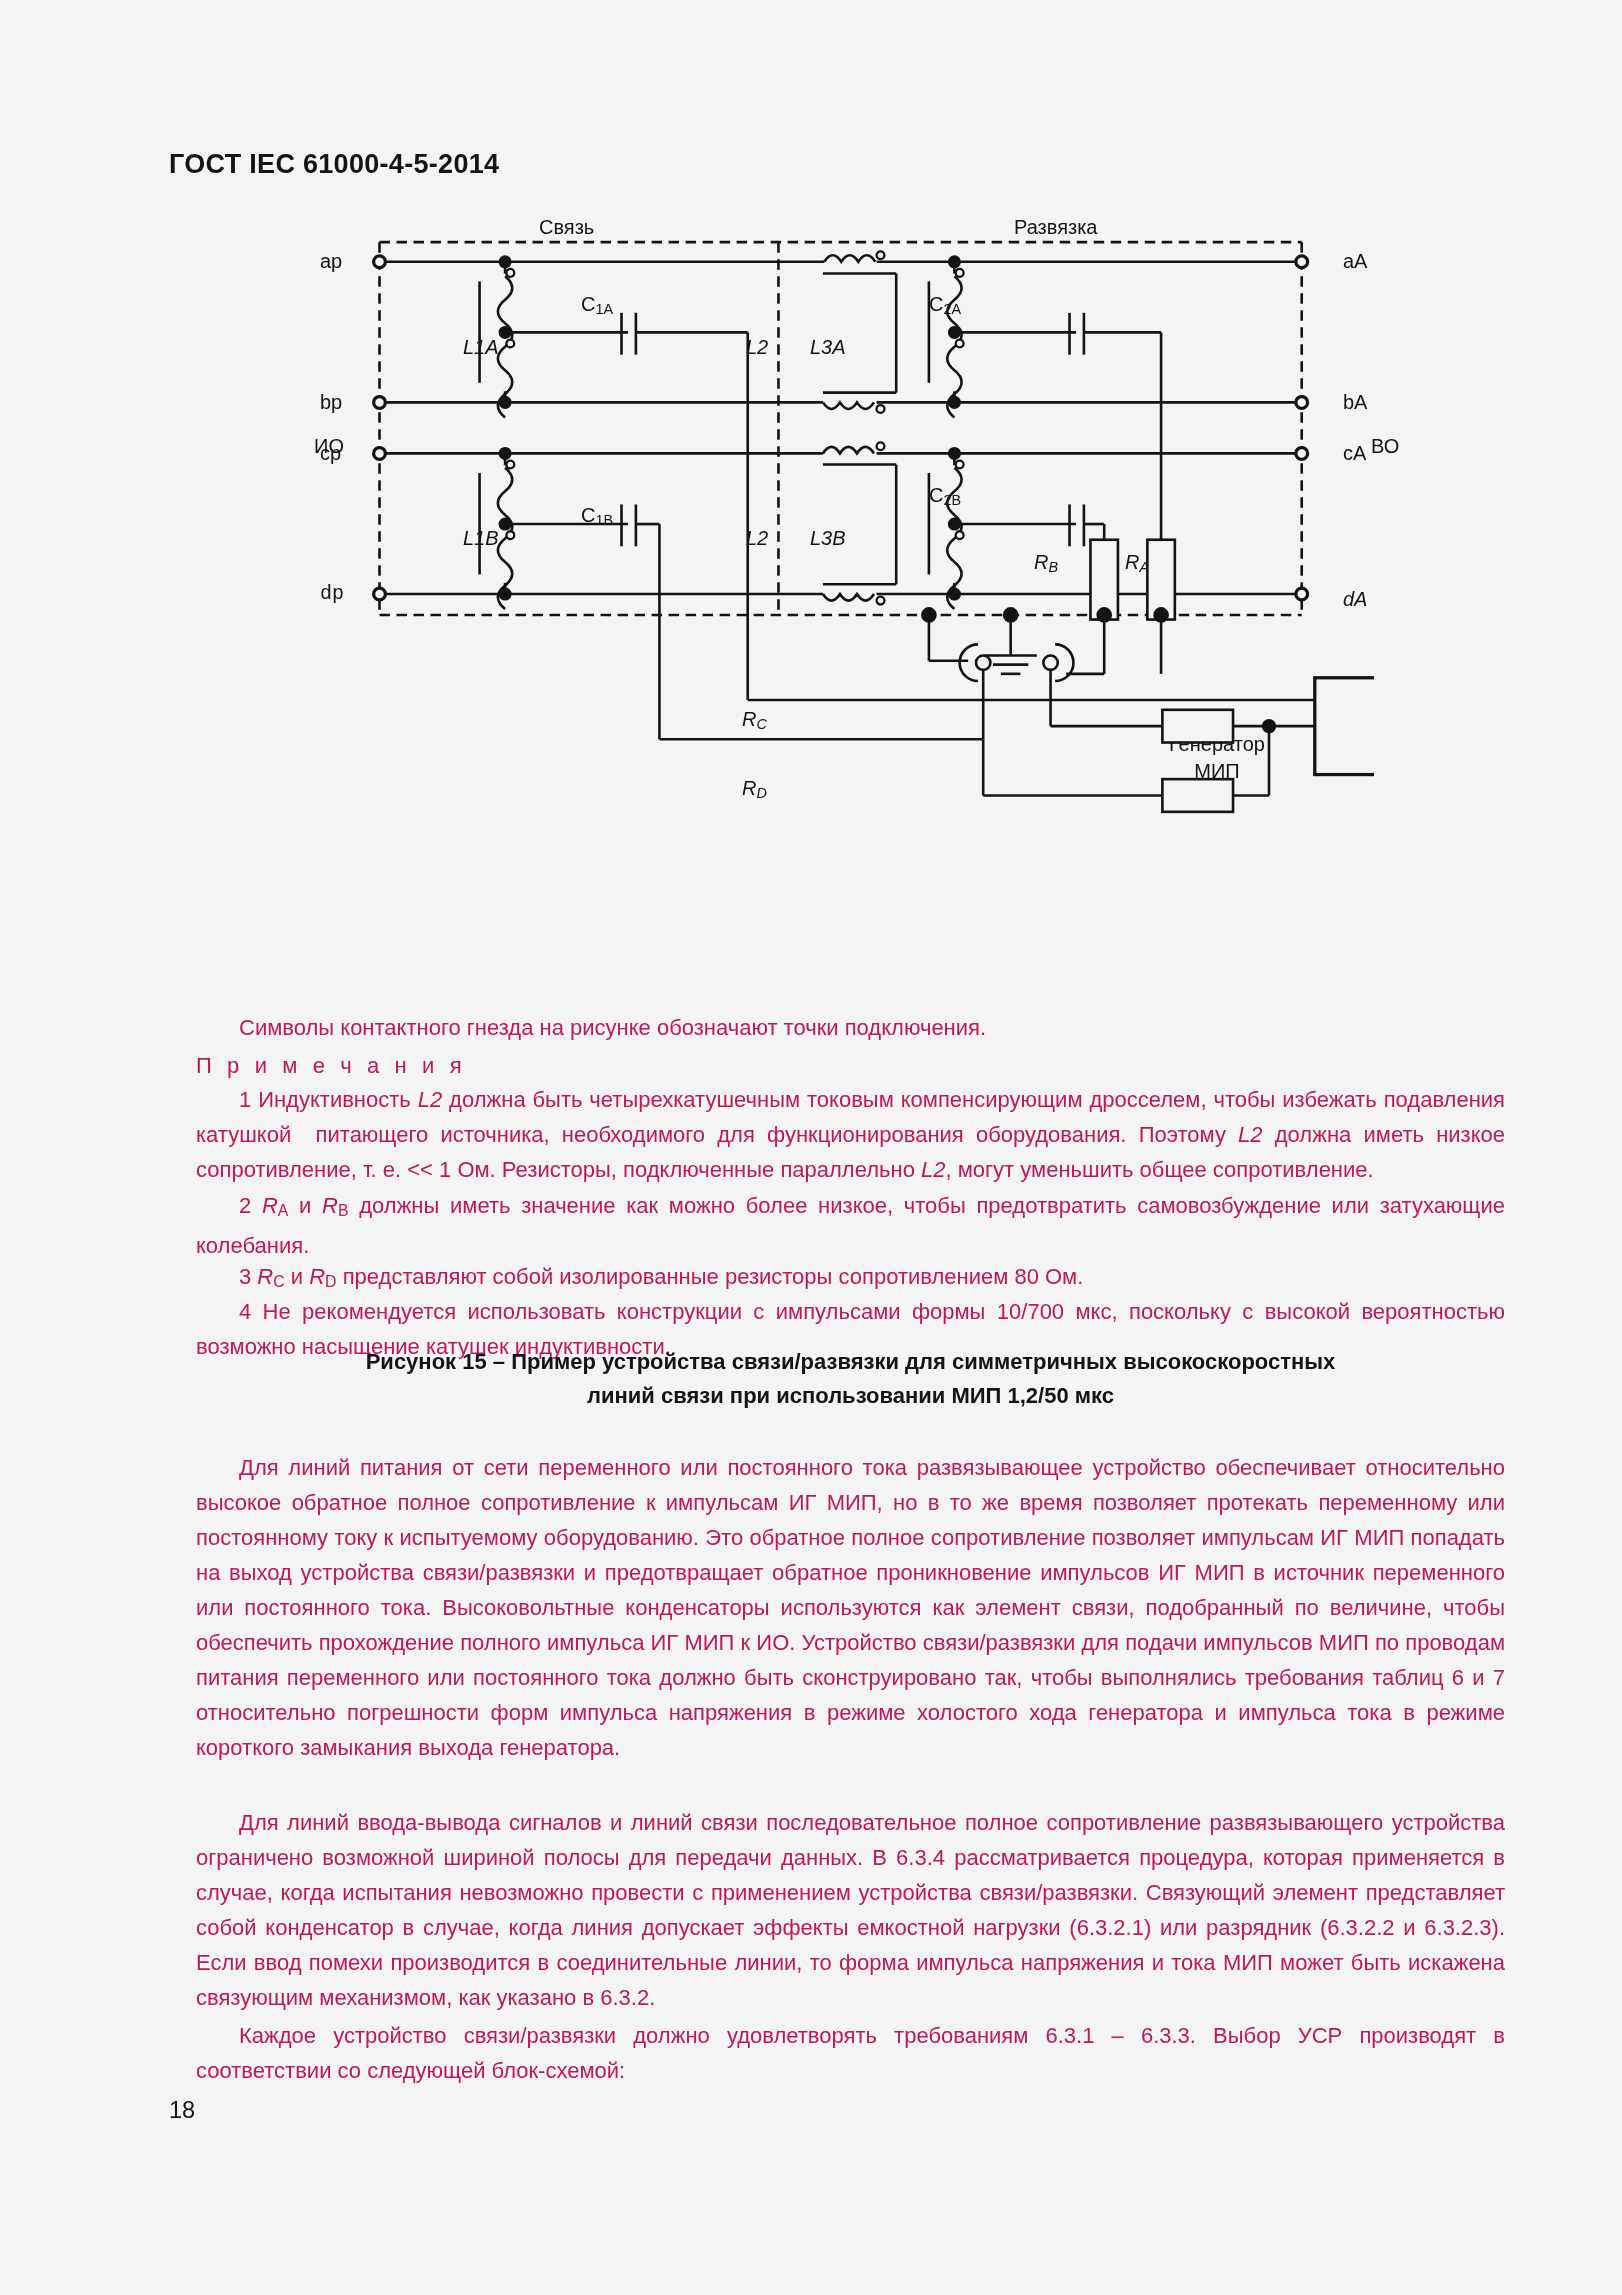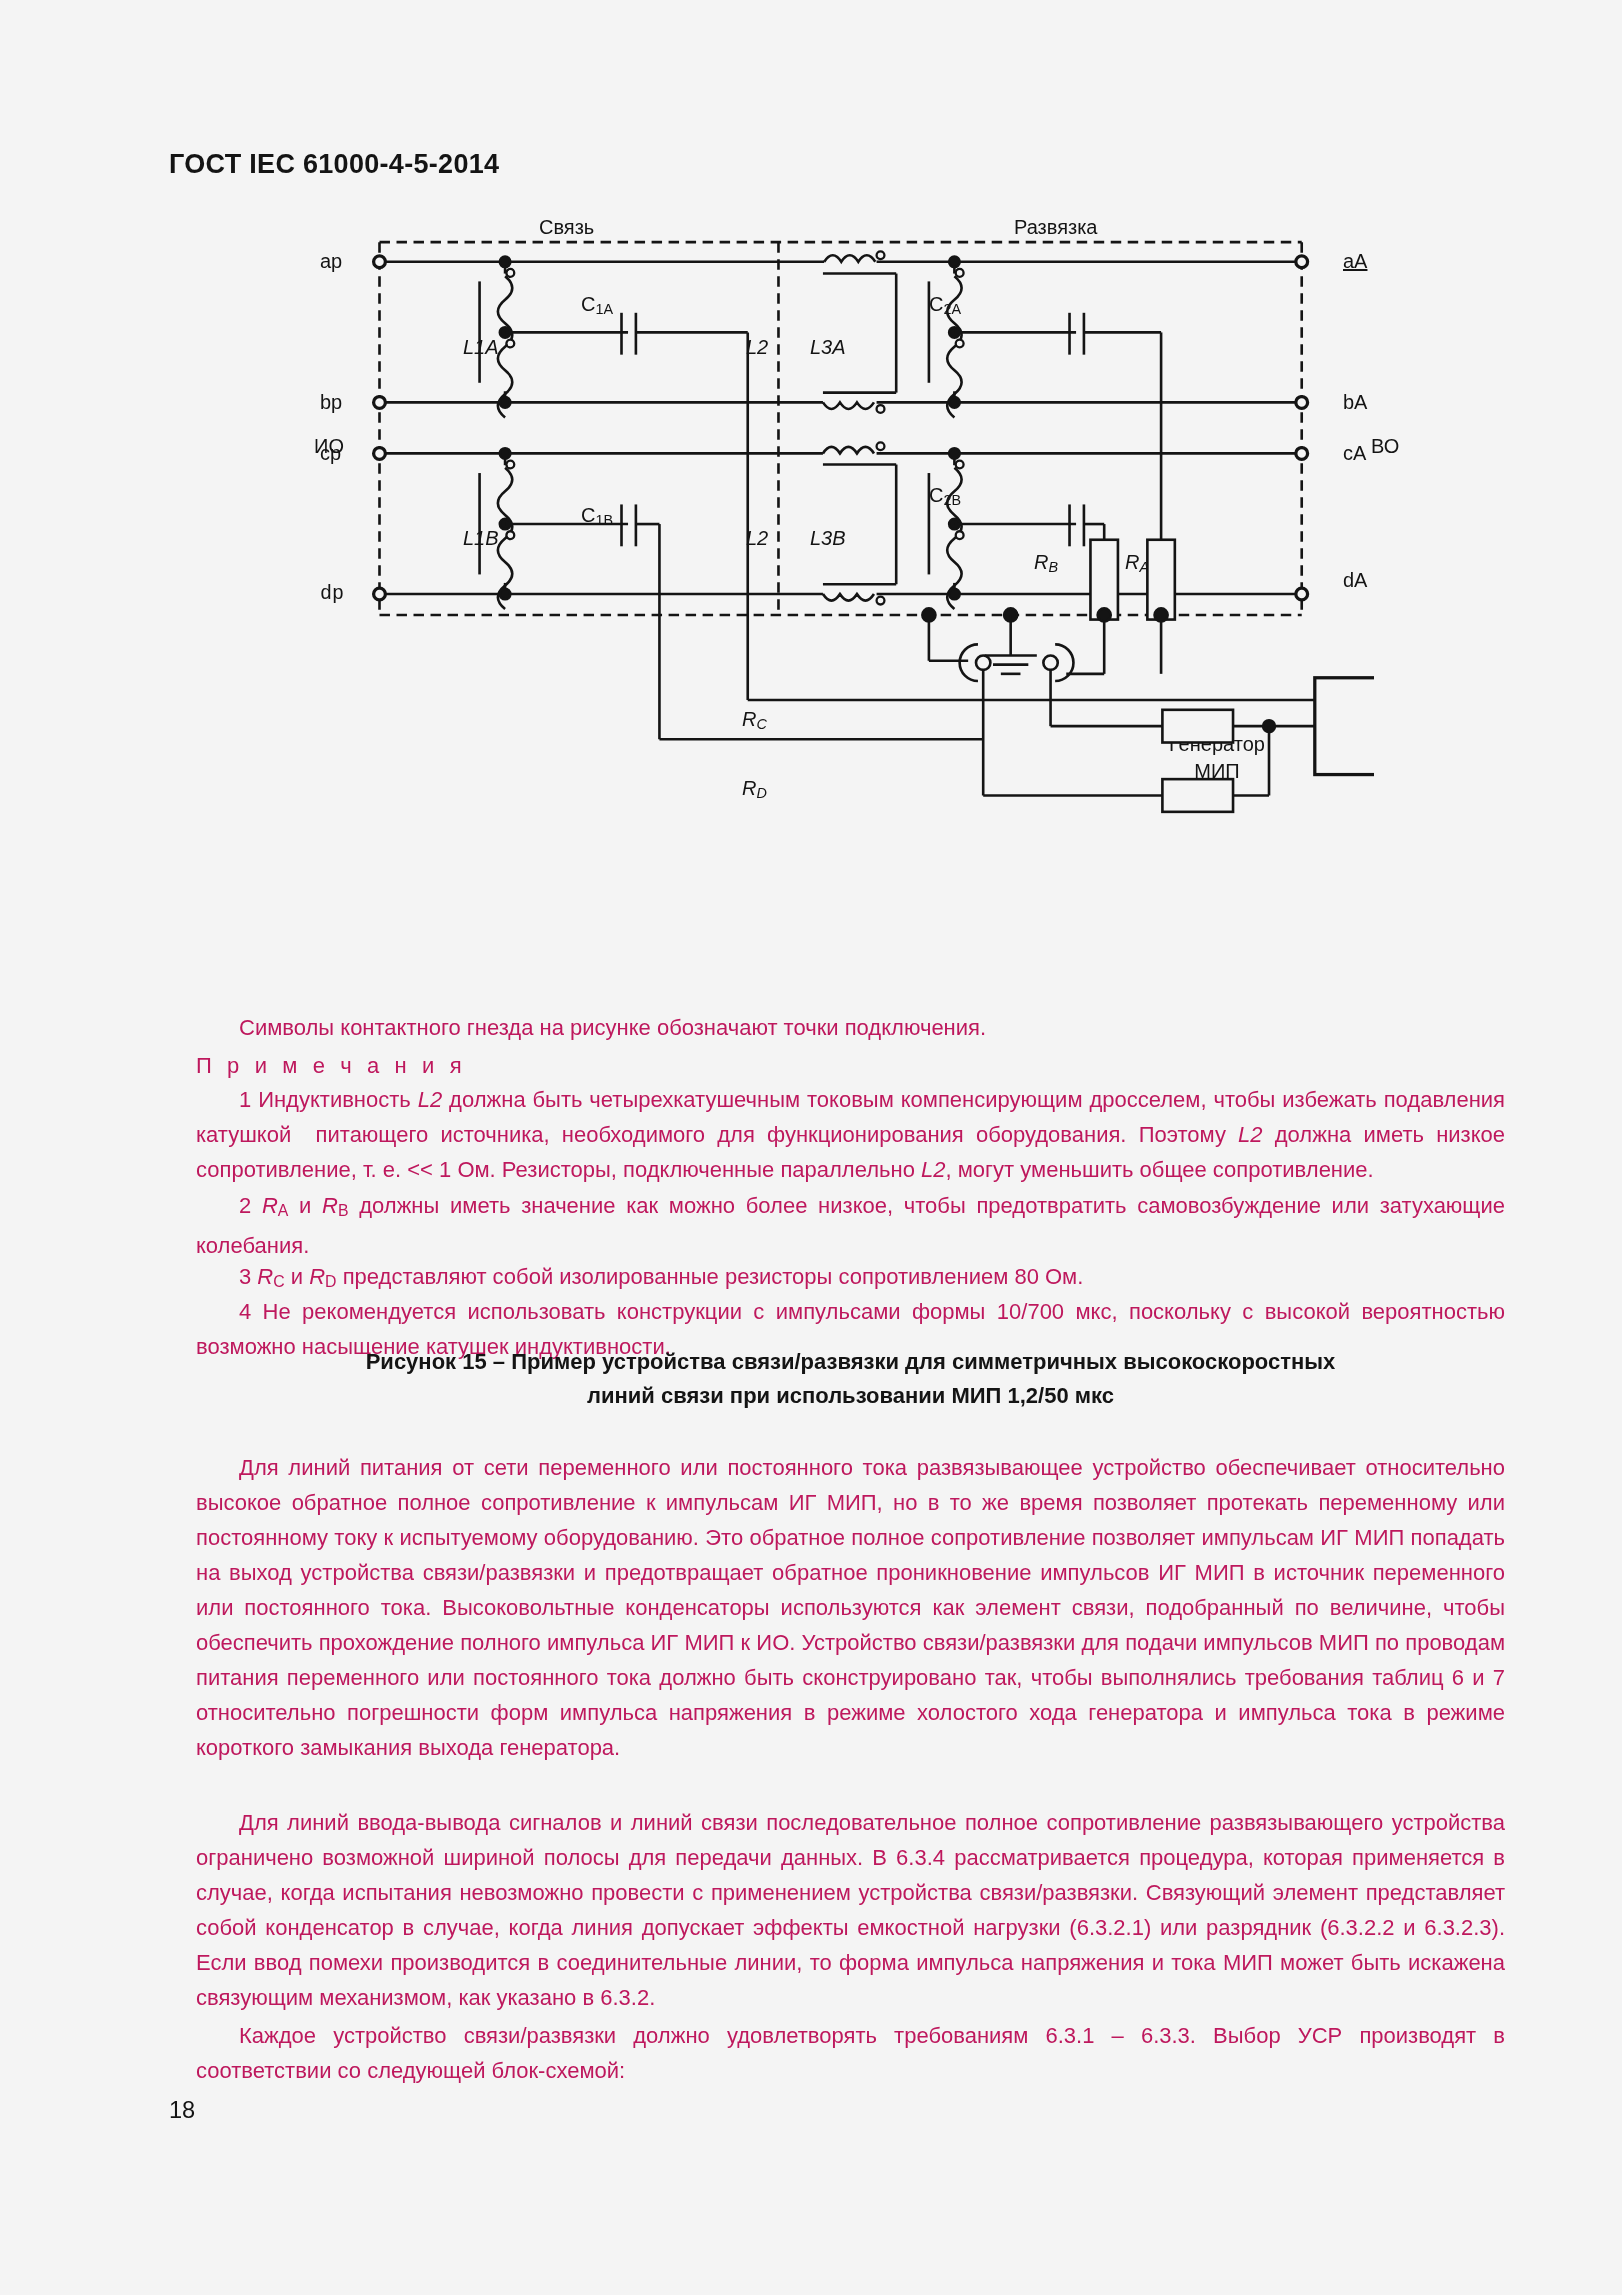--- a/index.html
+++ b/index.html
@@ -107,24 +107,24 @@
     <div class="fig-label" style="left:661px; top:0px;">Развязка</div>
 
     <div class="fig-label" style="left:-39px; top:219px;">ИО</div>
     <div class="fig-label" style="left:1018px; top:219px;">ВО</div>
 
     <div class="fig-label" style="left:-33px; top:34px;">ap</div>
     <div class="fig-label" style="left:-33px; top:175px;">bp</div>
     <div class="fig-label" style="left:-33px; top:226px;">cp</div>
     <div class="fig-label" style="left:-33px; top:366px;font-family:Liberation Mono, monospace;">dp</div>
 
-    <div class="fig-label" style="left:990px; top:34px;text-decoration:underline;">aA</div>
+    <div class="fig-label" style="left:990px; top:34px;">aA</div>
     <div class="fig-label" style="left:990px; top:175px;">bA</div>
     <div class="fig-label" style="left:990px; top:226px;">cA</div>
-    <div class="fig-label" style="left:990px; top:353px;">dA</div>
+    <div class="fig-label" style="left:990px; top:372px;font-style:italic;">dA</div>
 
     <div class="fig-label ital" style="left:110px; top:120px;">L1A</div>
     <div class="fig-label ital" style="left:110px; top:311px;">L1B</div>
     <div class="fig-label ital" style="left:393px; top:120px;">L2</div>
     <div class="fig-label ital" style="left:393px; top:311px;">L2</div>
     <div class="fig-label ital" style="left:457px; top:120px;">L3A</div>
     <div class="fig-label ital" style="left:457px; top:311px;">L3B</div>
 
     <div class="fig-label" style="left:228px; top:77px;"><span>C</span><sub>1A</sub></div>
     <div class="fig-label" style="left:228px; top:268px;margin-top:20px;"><span>C</span><sub>1B</sub></div>

